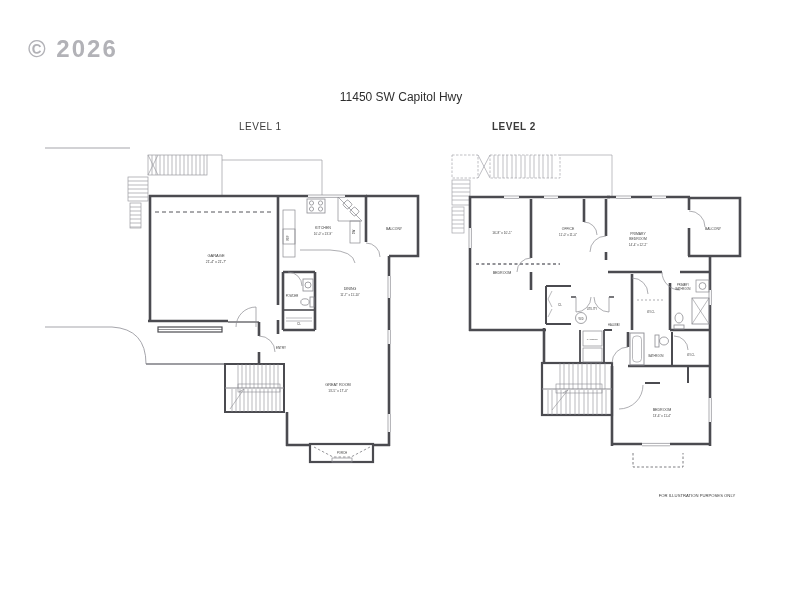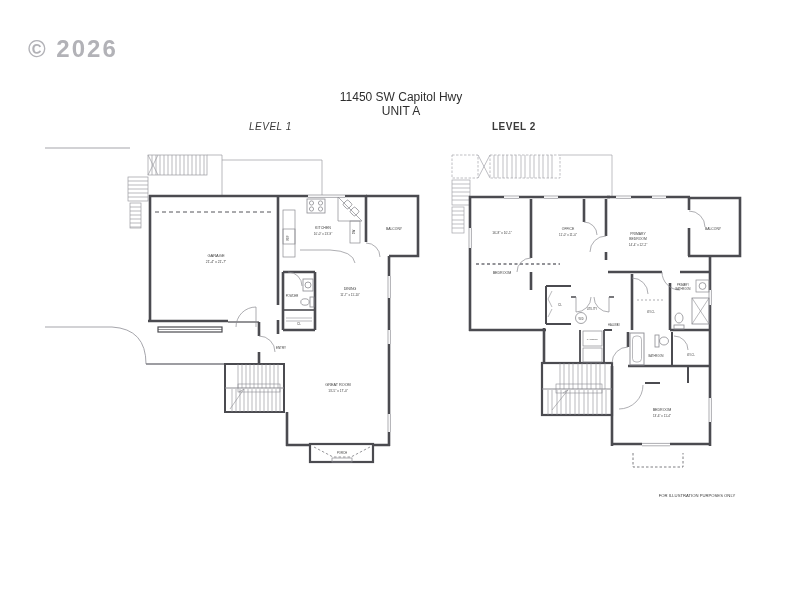--- a/index.html
+++ b/index.html
@@ -11,33 +11,32 @@
     position:absolute;left:28px;top:6px;font-size:24px;letter-spacing:2px;
     color:#a5a5ab;font-weight:bold;opacity:.85;margin-top:29px;
   }
   .title-block{
     position:absolute;left:301px;top:90px;width:200px;text-align:center;
     color:#2e2e2e;font-size:12px;line-height:14px;
   }
   .level-label{
     position:absolute;top:121px;font-size:10px;color:#3a3a3a;letter-spacing:.5px;
   }
-  .level1-pos{left:249px;font-style:italic;}
+  .level1-pos{left:239px;}
   .level2-pos{left:492px;font-weight:bold;}
   svg{position:absolute;left:0;top:0;}
   text{font-family:"Liberation Sans", sans-serif;fill:#3d3d3d;}
 </style>
 </head>
 <body>
 
 <div class="watermark">© 2026</div>
 
 <div class="title-block">
   <div>11450 SW Capitol Hwy</div>
-  <div>UNIT A</div>
 </div>
 
 <div class="level-label level1-pos">LEVEL 1</div>
 <div class="level-label level2-pos">LEVEL 2</div>
 
 <svg width="800" height="600" viewBox="0 0 800 600">
 
   <g>
 
     <g stroke="#9b9ba1" stroke-width="0.9" fill="none">

